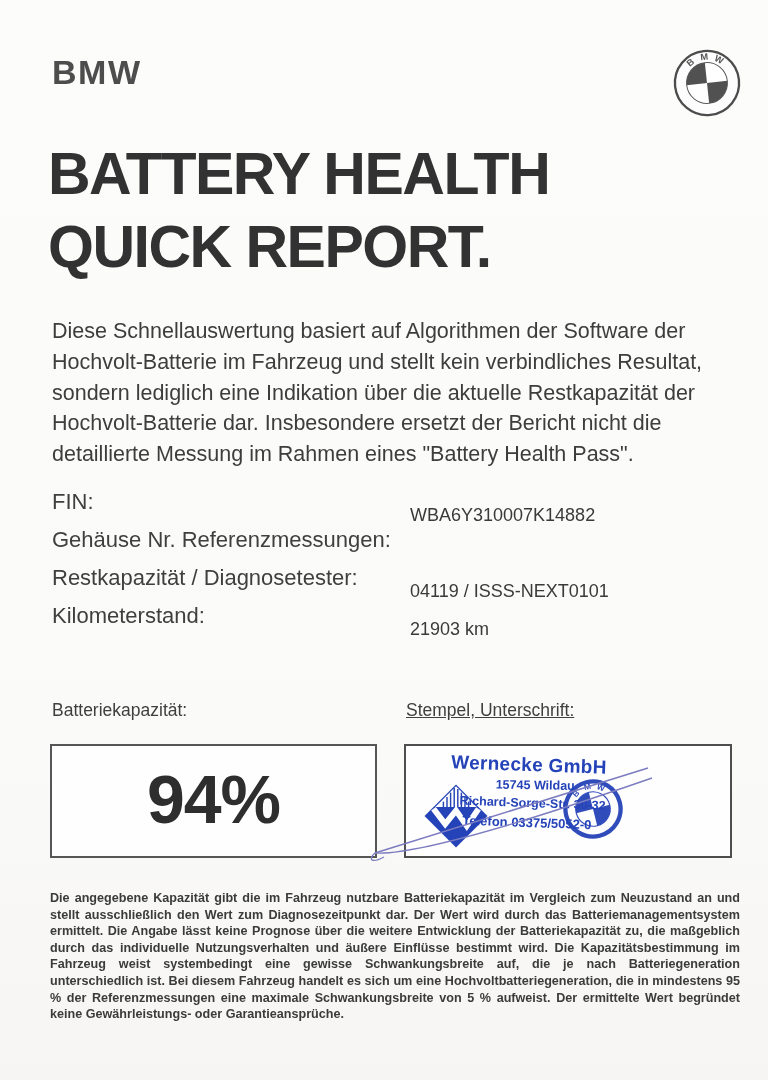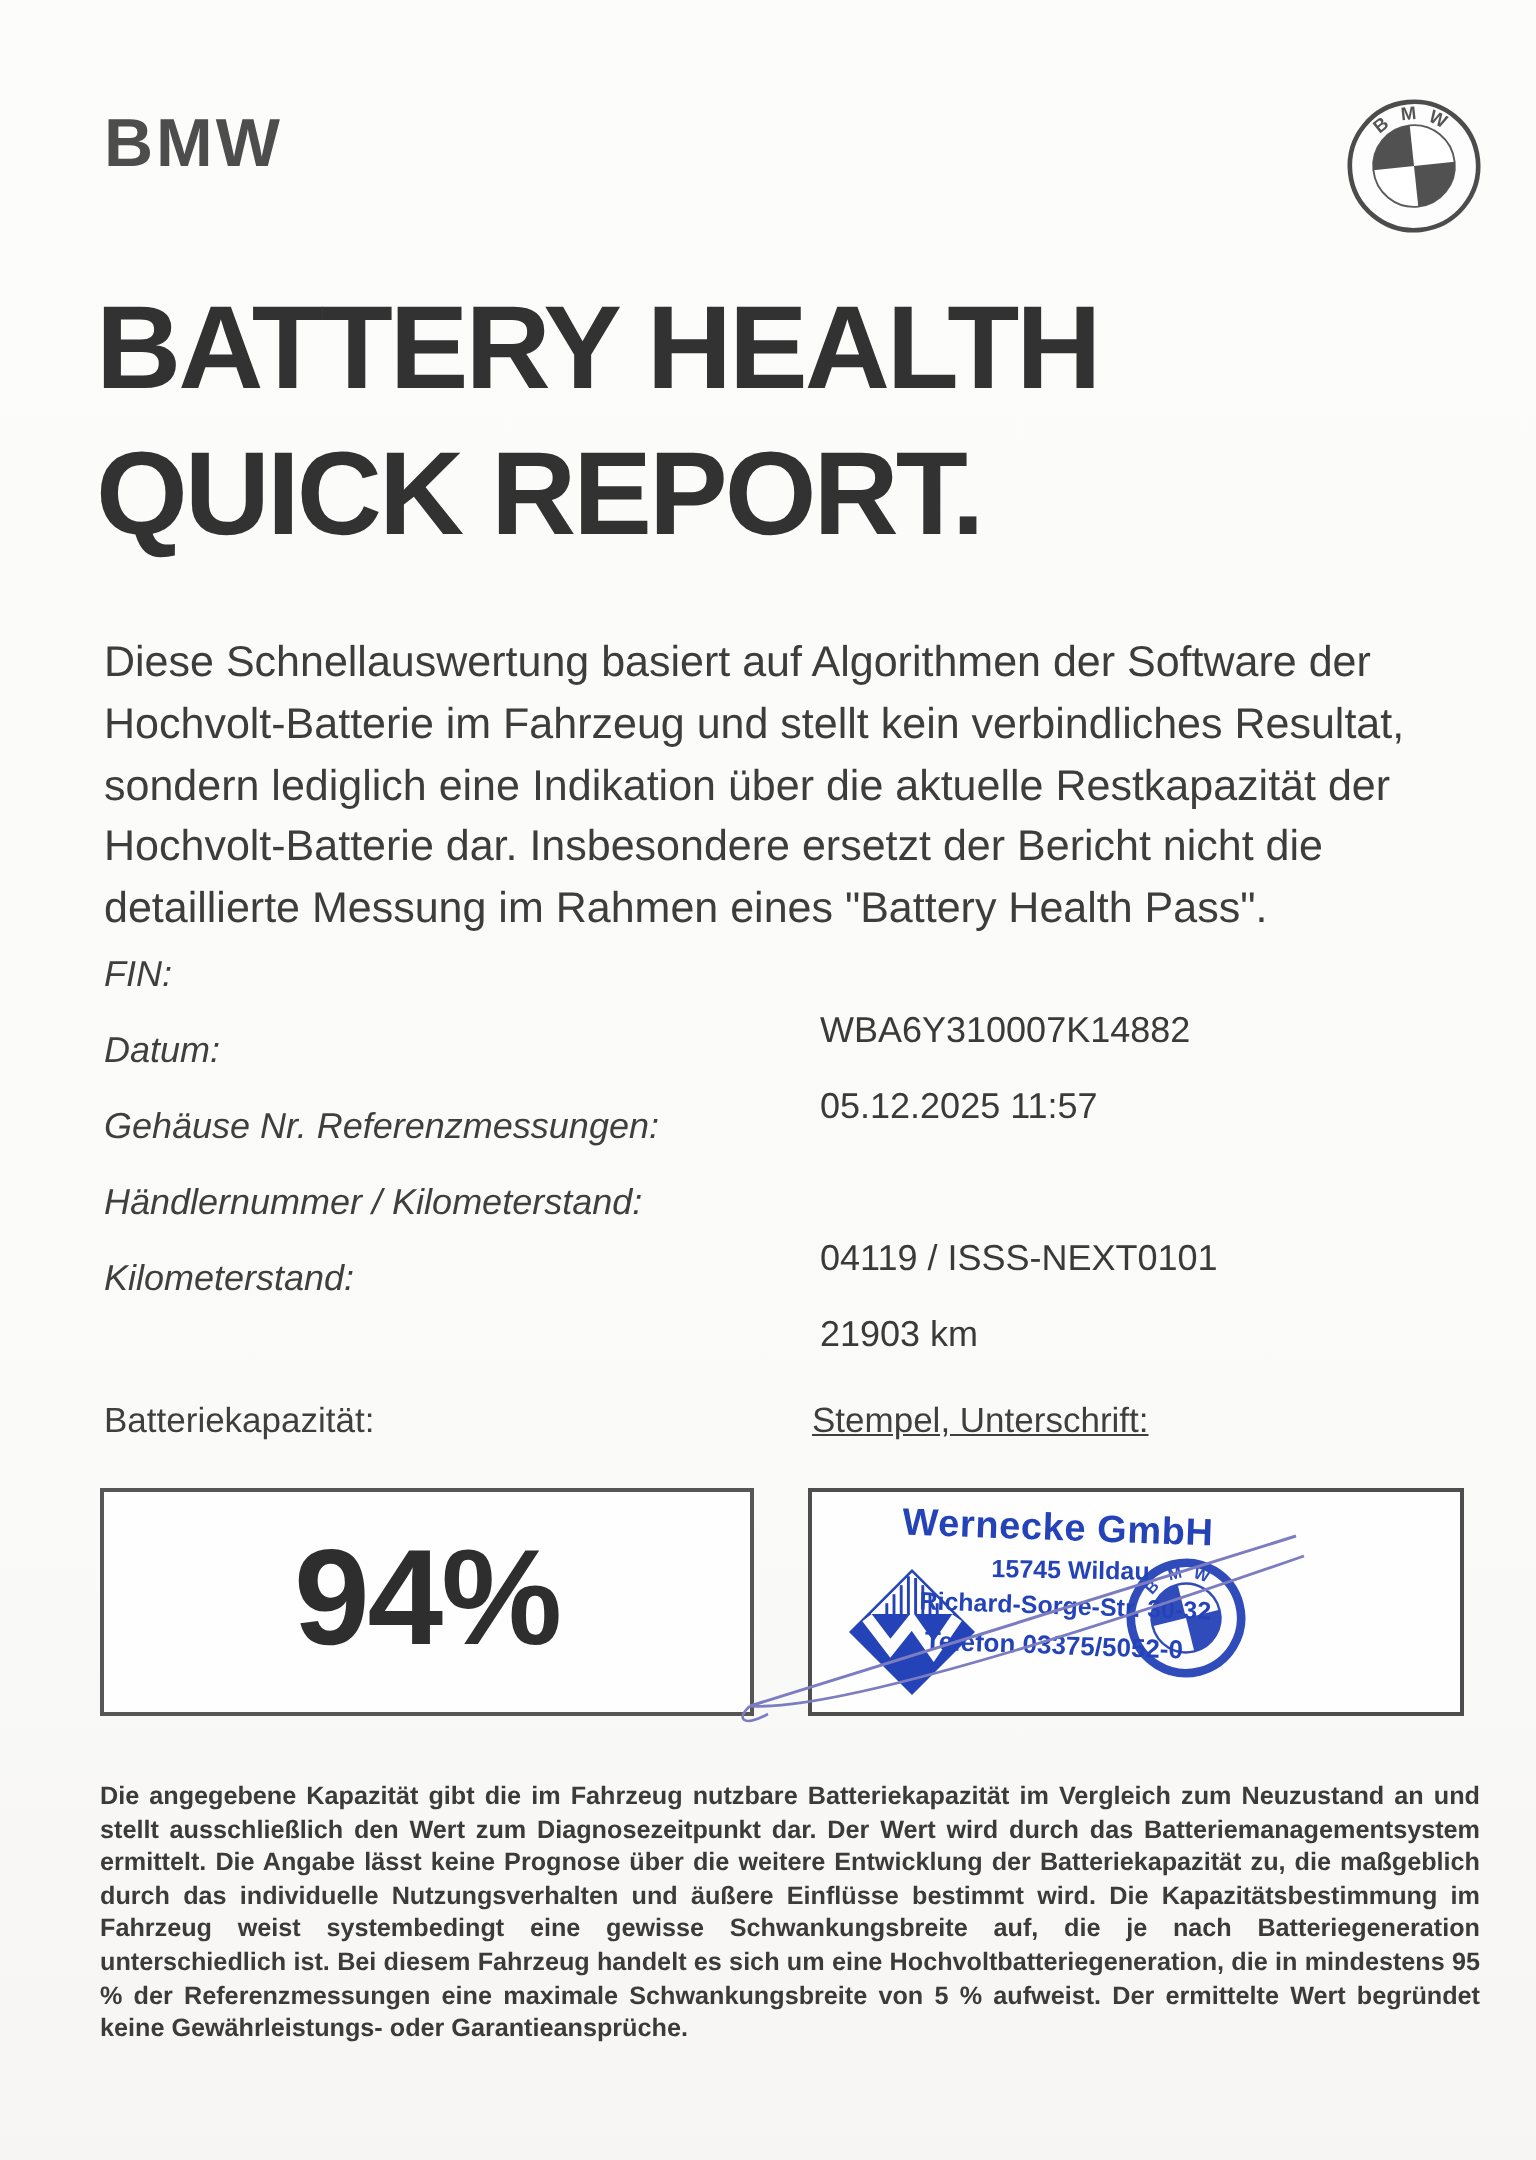--- a/index.html
+++ b/index.html
@@ -10,21 +10,21 @@
   }
   .wordmark{position:absolute;left:52px;top:53px;font-size:34px;font-weight:700;
     letter-spacing:1.5px;color:#4d4d4d;}
   .roundel-top{position:absolute;left:672px;top:48px;width:70px;height:70px;}
   .title{position:absolute;left:48px;top:138px;font-size:59px;font-weight:700;
     line-height:73px;letter-spacing:-1.5px;color:#323232;white-space:nowrap;}
   .intro{position:absolute;left:52px;top:316px;width:652px;font-size:21.5px;
     line-height:30.8px;color:#3d3d3d;}
   .fields{position:absolute;left:52px;top:477px;width:660px;}
   .frow{position:relative;height:38px;}
-  .flabel{position:absolute;left:0;top:0;font-size:18px;color:#3f3f3f;font-style:italic;}
+  .flabel{position:absolute;left:0;top:12px;font-size:22px;color:#3f3f3f;}
   .fvalue{position:absolute;left:358px;top:0;font-size:18px;color:#3a3a3a;margin-top:28px;}
   .seclabel{position:absolute;top:700px;font-size:17.5px;color:#3f3f3f;}
   .seclabel.cap{left:52px;}
   .seclabel.stamp{left:406px;text-decoration:underline;}
   .valbox{position:absolute;top:744px;height:114px;background:#fefefe;
     border:2px solid #565656;box-sizing:border-box;}
   .capbox{left:50px;width:327px;}
   .stampbox{left:404px;width:328px;border-color:#4e4e4e;}
   .capvalue{position:absolute;left:0;right:0;top:14px;text-align:center;
     font-size:68px;font-weight:700;color:#2e2e2e;letter-spacing:-1px;}
@@ -72,29 +72,25 @@
   </div>
 
   <div class="intro">Diese Schnellauswertung basiert auf Algorithmen der Software der Hochvolt-Batterie im Fahrzeug und stellt kein verbindliches Resultat, sondern lediglich eine Indikation über die aktuelle Restkapazität der Hochvolt-Batterie dar. Insbesondere ersetzt der Bericht nicht die detaillierte Messung im Rahmen eines "Battery Health Pass".</div>
 
   <div class="fields">
     <div class="frow">
       <span class="flabel">FIN:</span>
       <span class="fvalue">WBA6Y310007K14882</span>
     </div>
     <div class="frow">
-      <span class="flabel">Datum:</span>
-      <span class="fvalue">05.12.2025 11:57</span>
-    </div>
-    <div class="frow">
       <span class="flabel">Gehäuse Nr. Referenzmessungen:</span>
       <span class="fvalue"></span>
     </div>
     <div class="frow">
-      <span class="flabel">Händlernummer / Kilometerstand:</span>
+      <span class="flabel">Restkapazität / Diagnosetester:</span>
       <span class="fvalue">04119 / ISSS-NEXT0101</span>
     </div>
     <div class="frow">
       <span class="flabel">Kilometerstand:</span>
       <span class="fvalue">21903 km</span>
     </div>
   </div>
 
   <div class="seclabel cap">Batteriekapazität:</div>
   <div class="seclabel stamp">Stempel, Unterschrift:</div>

